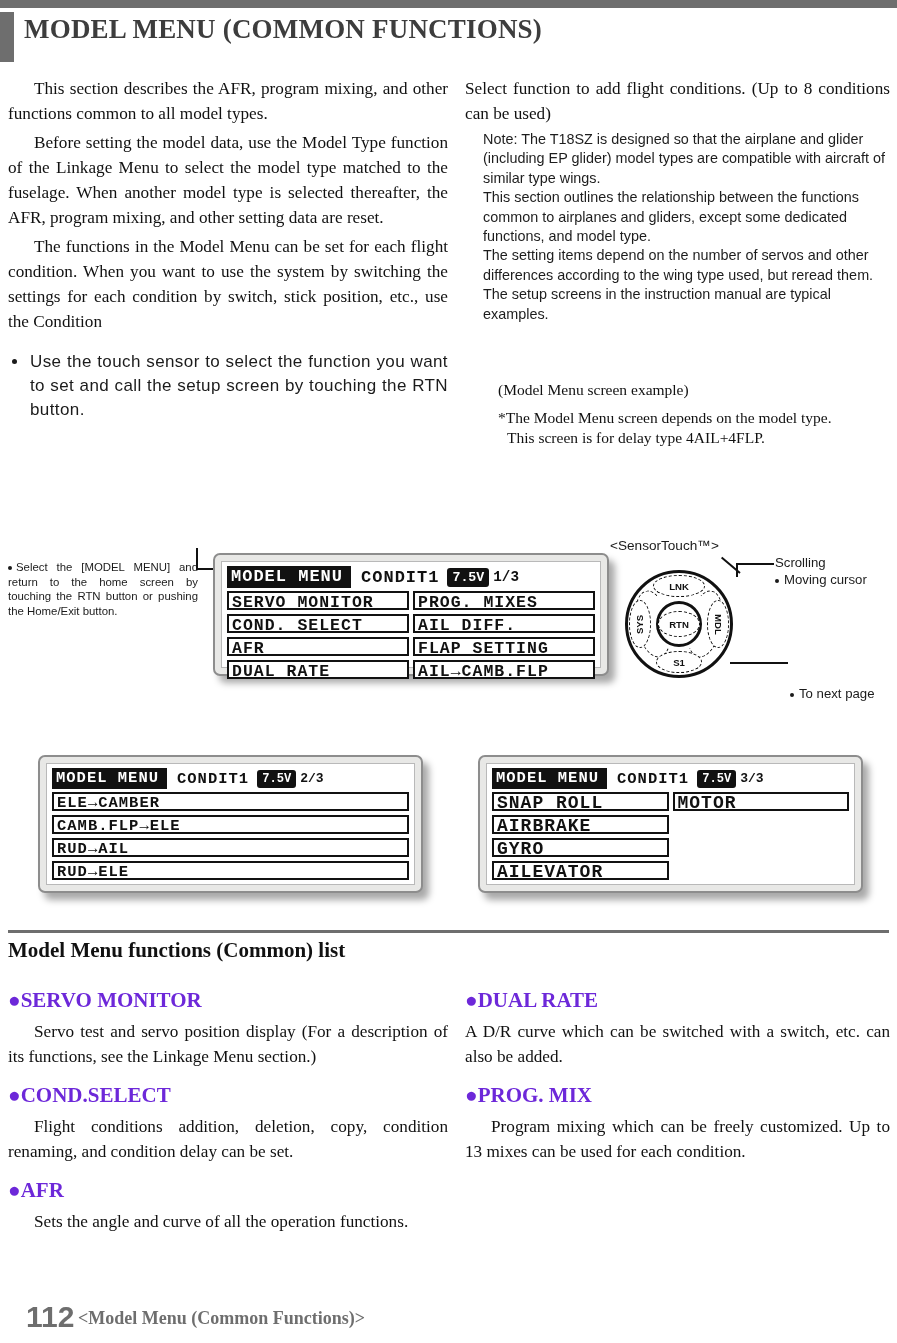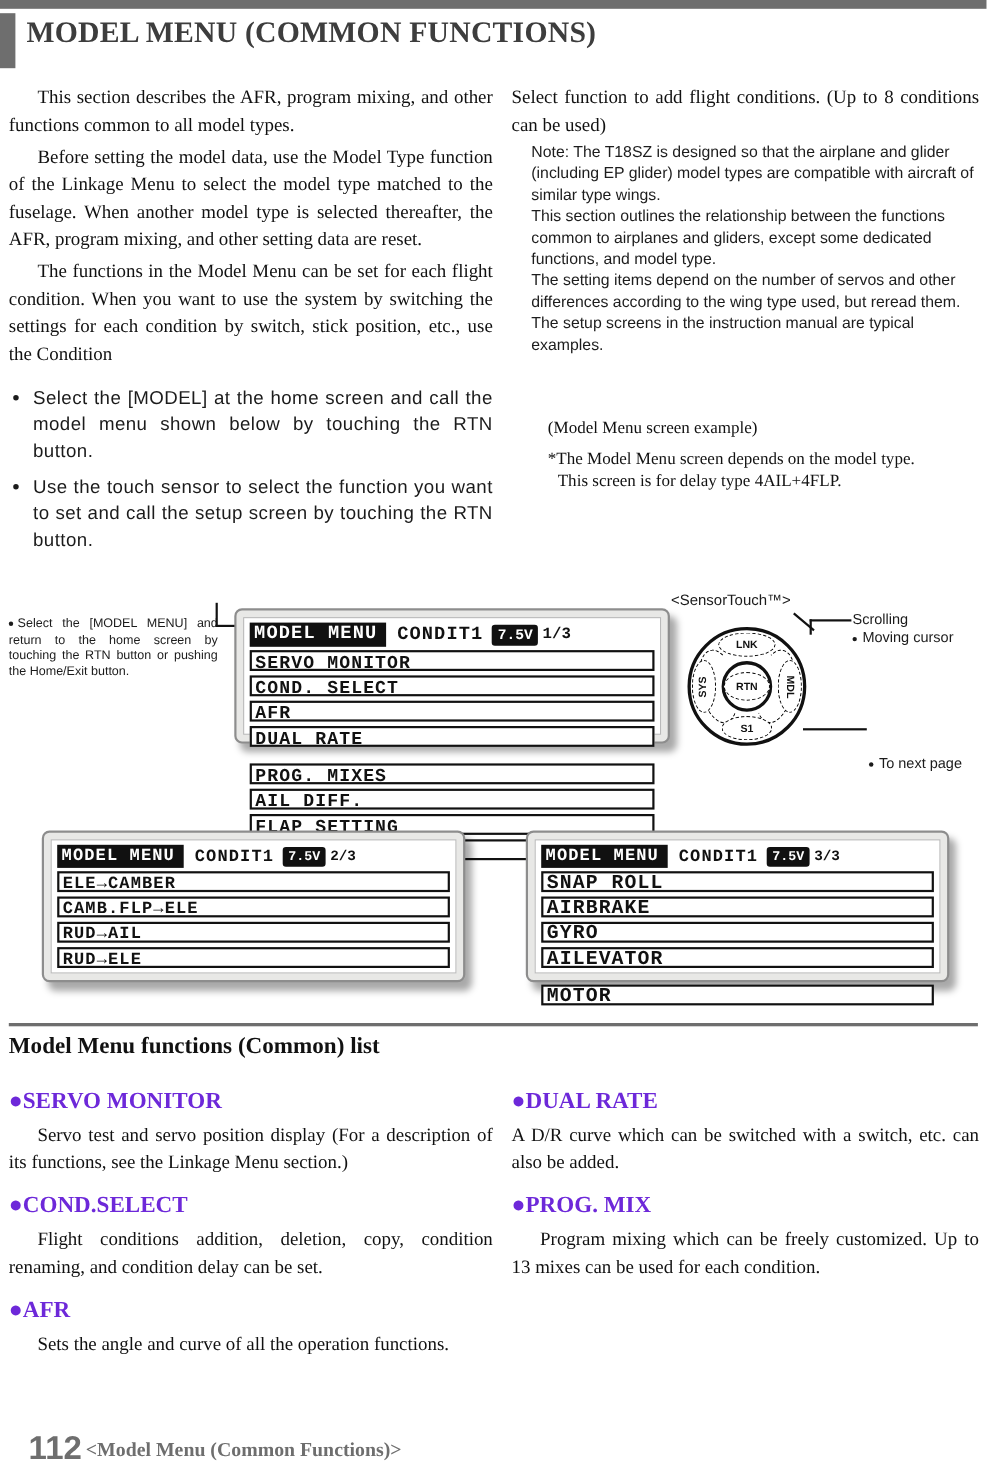--- a/index.html
+++ b/index.html
@@ -104,21 +104,21 @@
     margin-right:10px;
   }
   .lcd-cond{color:#111;margin-right:8px;}
   .lcd-volt{
     border:2px solid #111;background:#111;color:#fff;
     padding:0 3px;border-radius:3px;font-size:.78em;
     margin-right:4px;letter-spacing:0;
   }
   .lcd-page{color:#111;font-size:.84em;letter-spacing:0;}
 
-  .lcd-grid{display:flex;gap:15px;flex-direction:column;}
+  .lcd-grid{display:flex;gap:4px;}
   .lcd-col{flex:1;display:flex;flex-direction:column;gap:4px;}
   .lcd-item{
     border:2px solid #111;
     background:#fff;color:#111;
     font-family:"Liberation Mono", monospace;
     font-weight:bold;letter-spacing:1px;
     padding:0 3px;
     box-sizing:border-box;
     white-space:pre;
     overflow:hidden;
@@ -255,24 +255,20 @@
   <div class="top-rule"></div>
   <div class="head-bar"></div>
   <div class="page-title">MODEL MENU (COMMON FUNCTIONS)</div>
 
   <div class="col-left">
     <p class="serif">This section describes the AFR, program mixing, and other functions common to all model types.</p>
     <p class="serif">Before setting the model data, use the Model Type function of the Linkage Menu to select the model type matched to the fuselage. When another model type is selected thereafter, the AFR, program mixing, and other setting data are reset.</p>
     <p class="serif">The functions in the Model Menu can be set for each flight condition. When you want to use the system by switching the settings for each condition by switch, stick position, etc., use the Condition</p>
 
     <ul class="sans">
-      <li>
-        <span class="dot"></span>
-        <span>Select the [MODEL] at the home screen and call the model menu shown below by touching the RTN button.</span>
-      </li>
       <li>
         <span class="dot"></span>
         <span>Use the touch sensor to select the function you want to set and call the setup screen by touching the RTN button.</span>
       </li>
     </ul>
   </div>
 
   <div class="col-right">
     <p class="serif noind">Select function to add flight conditions. (Up to 8 conditions can be used)</p>
     <div class="note-block">

